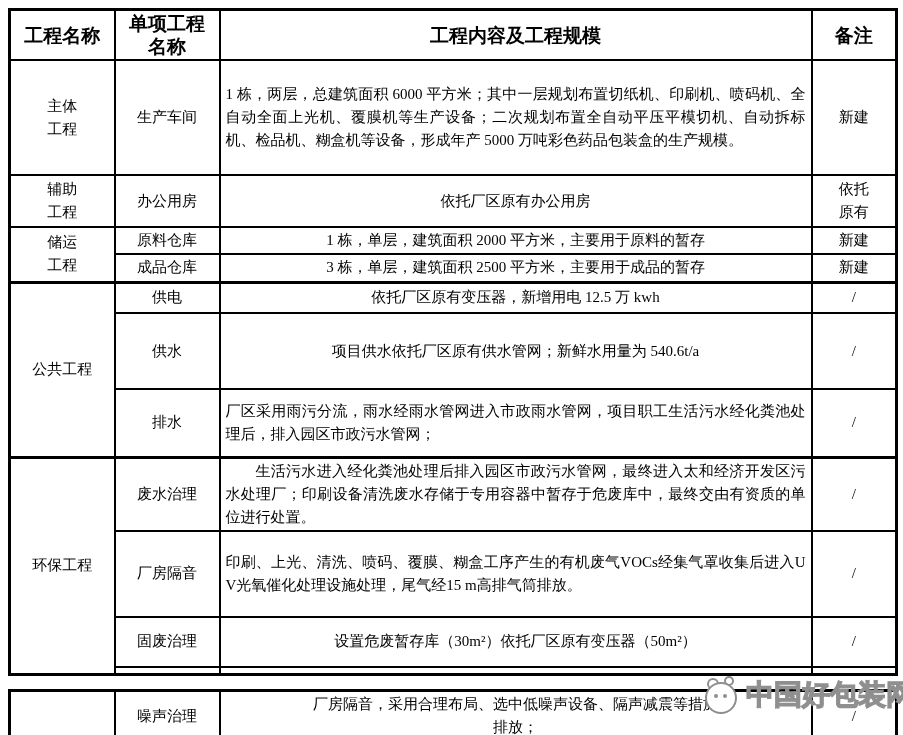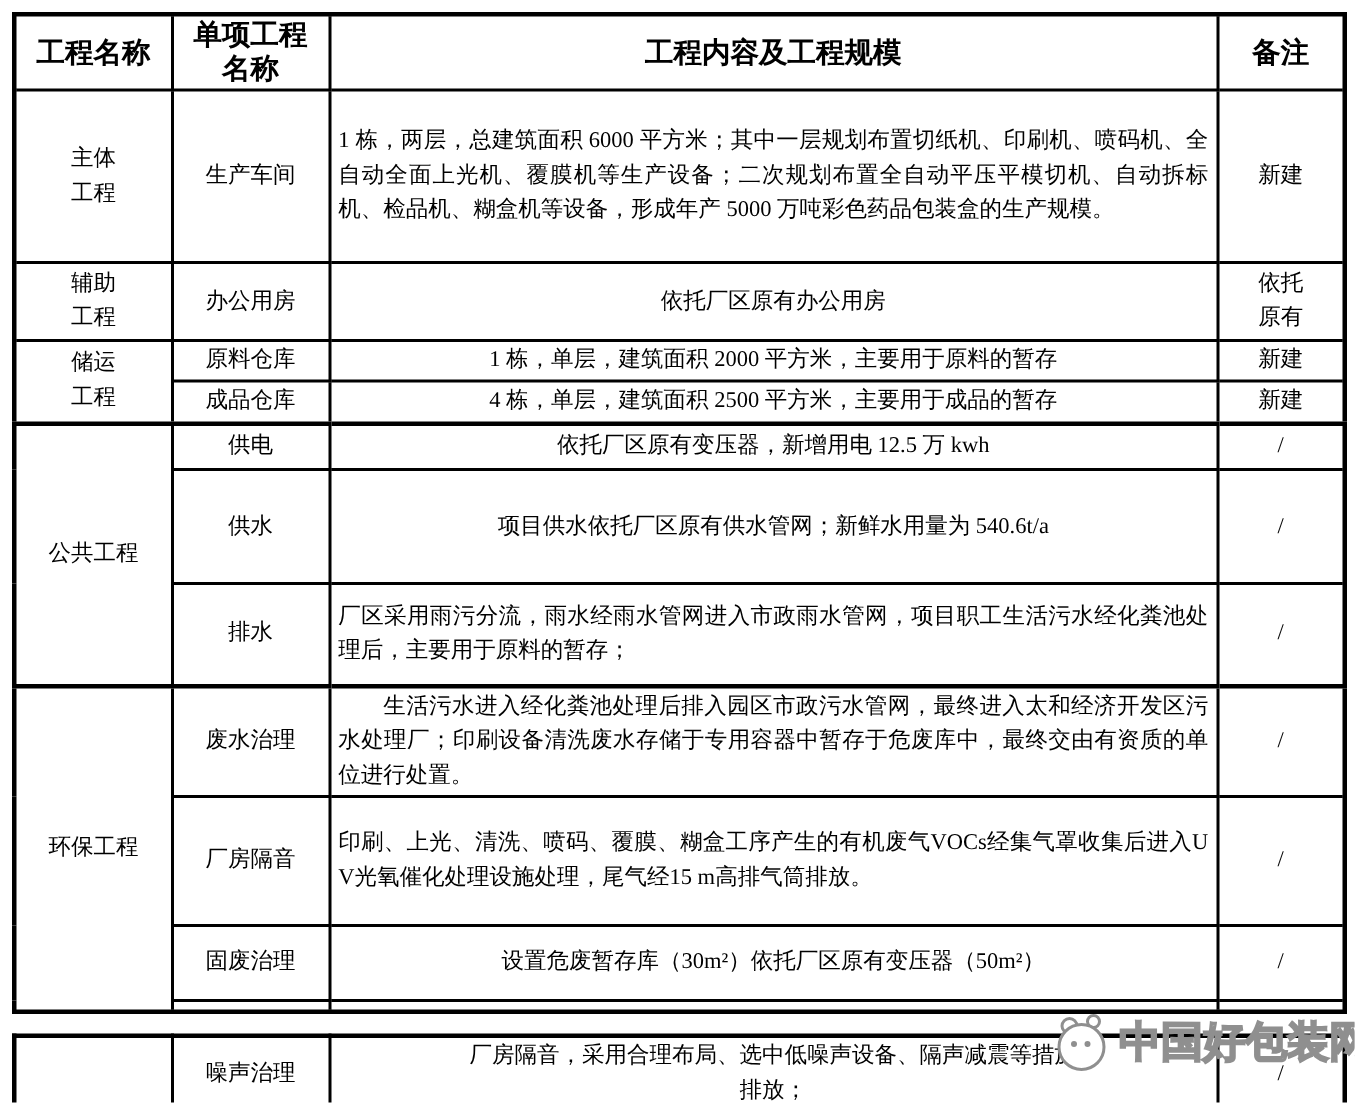--- a/index.html
+++ b/index.html
@@ -85,38 +85,38 @@
 
     <tr style="height:16px">
       <td class="pre" rowspan="2">储运
 工程</td>
       <td>原料仓库</td>
       <td>1 栋，单层，建筑面积 2000 平方米，主要用于原料的暂存</td>
       <td>新建</td>
     </tr>
     <tr style="height:28px">
       <td>成品仓库</td>
-      <td>4 栋，单层，建筑面积 2500 平方米，主要用于成品的暂存</td>
+      <td>3 栋，单层，建筑面积 2500 平方米，主要用于成品的暂存</td>
       <td>新建</td>
     </tr>
 
     <tr class="thick" style="height:31px">
       <td rowspan="3">公共工程</td>
       <td>供电</td>
       <td>依托厂区原有变压器，新增用电 12.5 万 kwh</td>
       <td>/</td>
     </tr>
     <tr style="height:76px">
       <td>供水</td>
       <td>项目供水依托厂区原有供水管网；新鲜水用量为 540.6t/a</td>
       <td>/</td>
     </tr>
     <tr style="height:68px">
       <td>排水</td>
-      <td class="jl">厂区采用雨污分流，雨水经雨水管网进入市政雨水管网，项目职工生活污水经化粪池处理后，主要用于原料的暂存；</td>
+      <td class="jl">厂区采用雨污分流，雨水经雨水管网进入市政雨水管网，项目职工生活污水经化粪池处理后，排入园区市政污水管网；</td>
       <td>/</td>
     </tr>
 
     <tr class="thick" style="height:72px">
       <td rowspan="4">环保工程</td>
       <td>废水治理</td>
       <td class="jl indent">生活污水进入经化粪池处理后排入园区市政污水管网，最终进入太和经济开发区污水处理厂；印刷设备清洗废水存储于专用容器中暂存于危废库中，最终交由有资质的单位进行处置。</td>
       <td>/</td>
     </tr>
     <tr style="height:86px">

